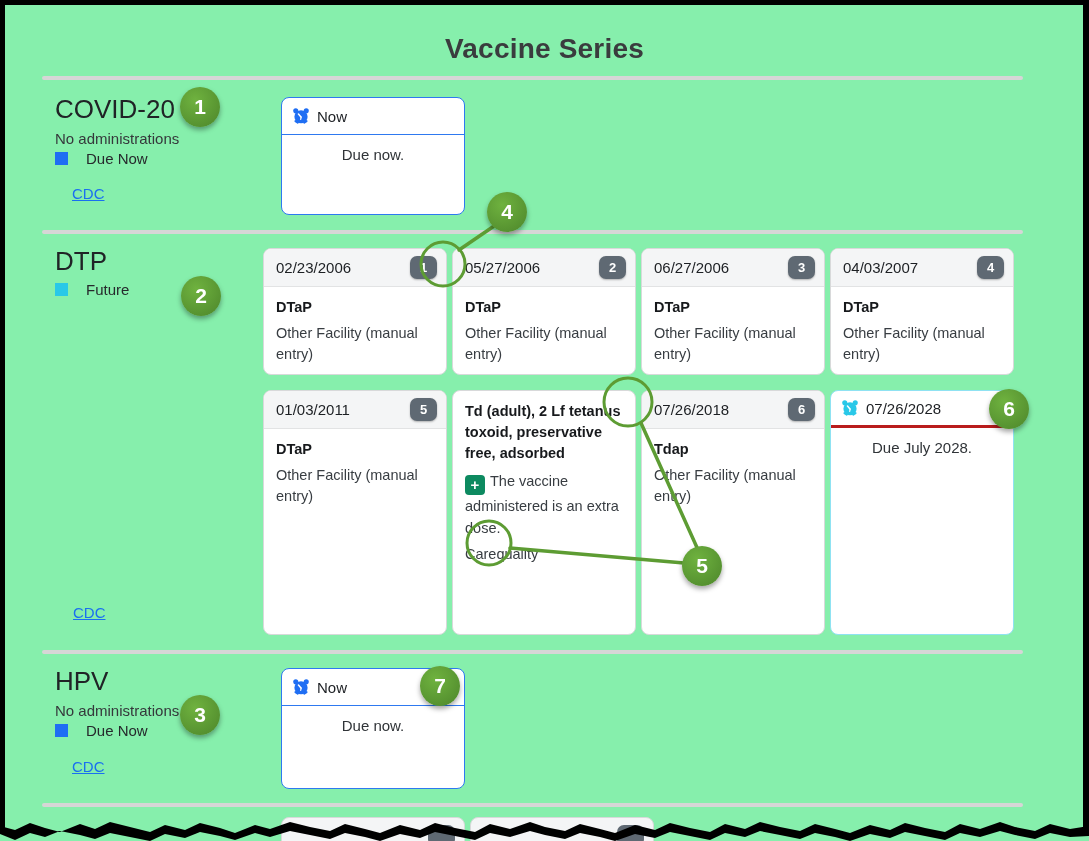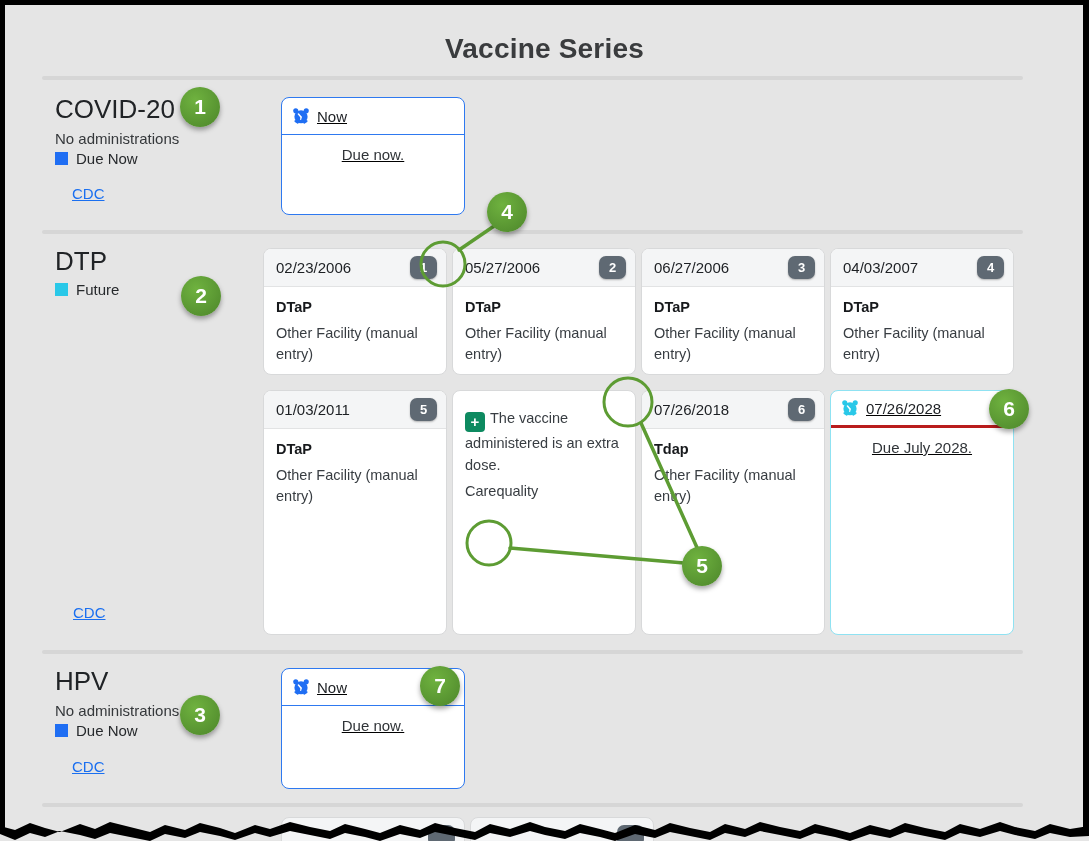--- a/index.html
+++ b/index.html
@@ -1,33 +1,33 @@
 <!DOCTYPE html>
 <html><head>
 <meta charset="utf-8">
 <style>
   * { margin:0; padding:0; box-sizing:border-box; }
   html,body { background:#fff; }
   body { font-family:"Liberation Sans","DejaVu Sans",sans-serif; }
-  #frame { position:relative; width:1089px; height:841px; background:#e5e5e5; overflow:hidden; }
+  #frame { position:relative; width:1089px; height:841px; background:#86efac; overflow:hidden; }
 
   
   .frame-top    { position:absolute; left:0; top:0; width:1089px; height:5px; background:#000; }
   .frame-left   { position:absolute; left:0; top:0; width:5px; height:830px; background:#000; }
   .frame-right  { position:absolute; left:1083px; top:0; width:6px; height:830px; background:#000; }
   .tear-svg     { position:absolute; left:0; top:806px; width:1089px; height:35px; z-index:60; pointer-events:none; }
 
   .page-title { position:absolute; left:0; top:33px; width:1089px; text-align:center;
                 font-size:28px; font-weight:600; color:#3a3c3e; letter-spacing:.2px; }
 
   .divider { position:absolute; left:42px; width:981px; height:4px; background:#d6d6d6; border-radius:2px; }
 
   .sec-name   { position:absolute; left:55px; font-size:26px; font-weight:400; color:#202326; }
   .sec-status { position:absolute; left:55px; font-size:15px; color:#35383b; }
-  .legend     { position:absolute; left:55px; display:flex; align-items:center; gap:8px;
+  .legend     { position:absolute; left:55px; display:flex; align-items:center; gap:18px;
                 font-size:15px; color:#26292c; }
   .legend .sq { width:13px; height:13px; display:inline-block; }
   .sq-blue { background:#1f6ef3; }
   .sq-cyan { background:#29c8e8; }
   .cdc-link { position:absolute; font-size:15px; color:#1a6ff0; text-decoration:underline; cursor:pointer; }
 
   .cards { position:absolute; left:263px; width:752px; display:flex; flex-wrap:wrap;
            column-gap:5px; row-gap:15px; align-content:flex-start; }
 
   .card { width:184px; background:#fff; border:1px solid #d8d9da; border-radius:8px; position:relative; }
@@ -41,21 +41,21 @@
            line-height:23px; text-align:center; box-shadow:0 1px 2px rgba(0,0,0,.28); }
   .card-body { padding:10px 12px 8px; }
   .vaccine { font-size:14.5px; font-weight:700; color:#17191c; line-height:21px; margin-bottom:5px; }
   .source  { font-size:14.5px; color:#383d42; line-height:21px; }
   .note    { font-size:14.5px; color:#383d42; line-height:22px; margin:6px 0 5px; }
   .plus-icon { display:inline-block; width:20px; height:20px; background:#0d8a60; border-radius:4px;
                color:#fff; font-weight:700; font-size:15px; line-height:20px; text-align:center;
                margin-right:5px; vertical-align:-4px; }
 
   
-  .due-card { width:184px; background:#fff; border-radius:8px; position:relative;text-decoration:underline; }
+  .due-card { width:184px; background:#fff; border-radius:8px; position:relative; }
   .due-blue { border:1.5px solid #2e79f0; }
   .due-cyan { border:1.5px solid #8fe2f2; }
   .due-head { display:flex; align-items:center; gap:7px; height:37px; padding:0 10px;
               font-size:15px; color:#1c1f23; }
   .due-blue .due-head { border-bottom:1px solid #2e79f0; }
   .due-cyan .due-head { border-bottom:3px solid #b91c1c; }
   .due-body { text-align:center; padding-top:11px; font-size:15px; color:#303438; }
   .alarm-blue { color:#1f6ef3; }
   .alarm-cyan { color:#29c8e8; }
 
@@ -167,20 +167,21 @@
         <span class="badge">5</span>
       </div>
       <div class="card-body">
         <div class="vaccine">DTaP</div>
         <div class="source">Other Facility (manual entry)</div>
       </div>
     </div>
 
     <div class="card h-lg">
       <div class="card-body">
+        <div class="vaccine">Td (adult), 2 Lf tetanus toxoid, preservative free, adsorbed</div>
         <div class="note"><span class="plus-icon">+</span><span>The vaccine administered is an extra dose.</span></div>
         <div class="source">Carequality</div>
       </div>
     </div>
 
     <div class="card h-lg">
       <div class="card-head">
         <span>07/26/2018</span>
         <span class="badge">6</span>
       </div>

